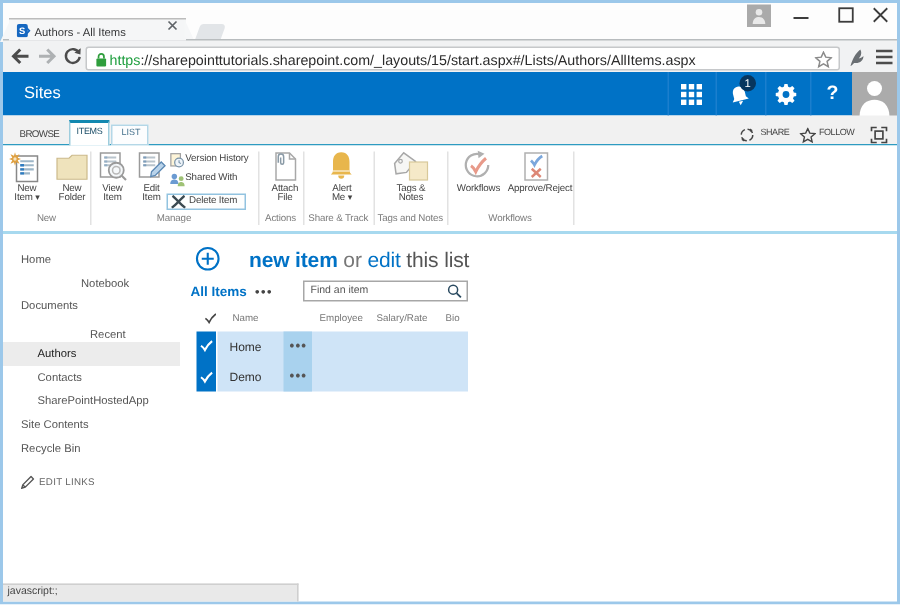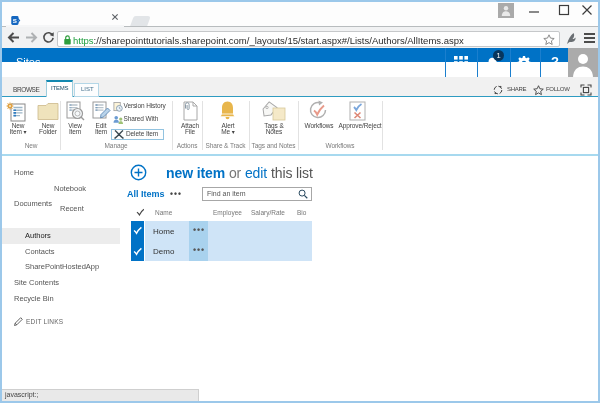--- a/index.html
+++ b/index.html
@@ -13,38 +13,43 @@
 #tab { position:absolute; left:4px; top:10px; width:118px; height:16px; background:#f5f6f7; border-top:1px solid #bcbcbc; }
 #tabL { position:absolute; left:-6px; top:0; width:0; height:0; border-bottom:15px solid #f6f7f8; border-left:7px solid transparent; }
 #tabR { position:absolute; right:-6px; top:0; width:0; height:0; border-bottom:15px solid #f6f7f8; border-right:7px solid transparent; }
 #tabtitle { position:absolute; left:17px; top:3.5px; font-size:7.5px; color:#38393b; white-space:nowrap; }
 #newtab { position:absolute; left:130px; top:14px; width:17px; height:10px; background:#e2e5e8; border-radius:2px 3px 0 0; transform:skewX(-20deg); }
 
 #toolbar { position:absolute; left:2px; top:26px; right:2px; height:22px; background:#f1f2f3; border-top:1px solid #b8bcbe; }
 #omni { position:absolute; left:55px; top:4px; width:503px; height:16px; background:#fff; border:1px solid #c6c8ca; border-radius:2px; }
 #urltext { position:absolute; left:15px; top:2.5px; font-size:9.5px; color:#2b2b2b; white-space:nowrap; }
 
-#suite { position:absolute; left:2px; top:48px; right:2px; height:14px; background:#0072c6; }
+#suite { position:absolute; left:2px; top:48px; right:2px; height:29px; background:#0072c6; }
 #sites { position:absolute; left:14px; top:7.5px; color:#fff; font-size:11px; }
 
 #ribbontabs { position:absolute; left:2px; top:77px; right:2px; height:20px; background:#f1f1f1; border-bottom:1.5px solid #2e9bc1; }
 
 #ribbon { position:absolute; left:2px; top:97px; right:2px; height:58.5px; background:#fff; border-bottom:2px solid #a7d9ef; }
 .grplabel { position:absolute; bottom:4.5px; font-size:6.5px; letter-spacing:-0.1px; color:#7c7c7c; text-align:center; white-space:nowrap; }
 .btnlabel { position:absolute; font-size:6.5px; letter-spacing:-0.1px; color:#444; text-align:center; line-height:6px; white-space:nowrap; }
 .gsep { position:absolute; top:4px; bottom:4px; width:1px; background:#e2e2e2; }
 
 .nav { position:absolute; font-size:7.5px; color:#555; white-space:nowrap; }
 
 .hblue { color:#0072c6; }
 </style>
 </head>
 <body>
 <div id="frame"></div>
 <div id="tabbar">
+  <div id="tab">
+    <div id="tabL"></div>
+      <div id="tabR"></div>
+    <div id="tabtitle">Authors - All Items</div>
+  </div>
   <div id="newtab"></div>
 
   <svg class="abs" style="left:9px; top:14px;" width="9.5" height="9" viewBox="0 0 13 13">
     <rect x="0" y="0" width="10.5" height="13" rx="2" fill="#1567c0"></rect>
     <text x="5" y="9.6" font-size="9" font-weight="bold" fill="#fff" text-anchor="middle" font-family="Liberation Sans">S</text>
     <path d="M9.2 3.5 L12 6.5 L9.2 9.5" fill="none" stroke="#1567c0" stroke-width="1.6"></path>
   </svg>
 
   <svg class="abs" style="left:108.5px; top:10.5px;" width="8" height="8" viewBox="0 0 9 9">
     <path d="M1.5 1.5 L7.5 7.5 M7.5 1.5 L1.5 7.5" stroke="#5f6368" stroke-width="1.3"></path>
@@ -282,21 +287,21 @@
     <path d="M5 6 C6 7 6.8 8 7.3 9 C8.5 6.5 10 4.5 12.5 3" fill="none" stroke="#7ba7dc" stroke-width="1.8"></path>
     <path d="M5.5 11.5 L11.5 17 M11.5 11.5 L5.5 17" stroke="#dd8877" stroke-width="1.6"></path>
   </svg>
   <div class="btnlabel" style="left:334px; top:26px; width:48px;">Approve/Reject</div>
 </div>
 
 <div class="abs" style="left:2px; top:227.5px; width:118px; height:16.5px; background:#ececec;"></div>
 <div class="nav" style="left:14px; top:168px;">Home</div>
 <div class="nav" style="left:14px; top:183.5px;padding-left:40px;">Notebook</div>
 <div class="nav" style="left:14px; top:199px;text-align:right;">Documents</div>
-<div class="nav" style="left:14px; top:204px;padding-left:46px;">Recent</div>
+<div class="nav" style="left:14px; top:218px;padding-left:46px;">Recent</div>
 <div class="nav" style="left:25px; top:231px; color:#222;">Authors</div>
 <div class="nav" style="left:25px; top:246.5px;">Contacts</div>
 <div class="nav" style="left:25px; top:262px;">SharePointHostedApp</div>
 <div class="nav" style="left:14px; top:278px;">Site Contents</div>
 <div class="nav" style="left:14px; top:293.5px;">Recycle Bin</div>
 <svg class="abs" style="left:14px; top:317px;" width="9" height="9" viewBox="0 0 9 9">
   <path d="M0.5 8.5 L1.2 6.2 L6.7 0.7 L8.3 2.3 L2.8 7.8 Z M1.2 6.2 L2.8 7.8" fill="none" stroke="#555" stroke-width="0.9"></path>
 </svg>
 <div class="nav" style="left:26px; top:317.5px; font-size:6.5px; letter-spacing:0.2px; color:#666;">EDIT LINKS</div>
 

